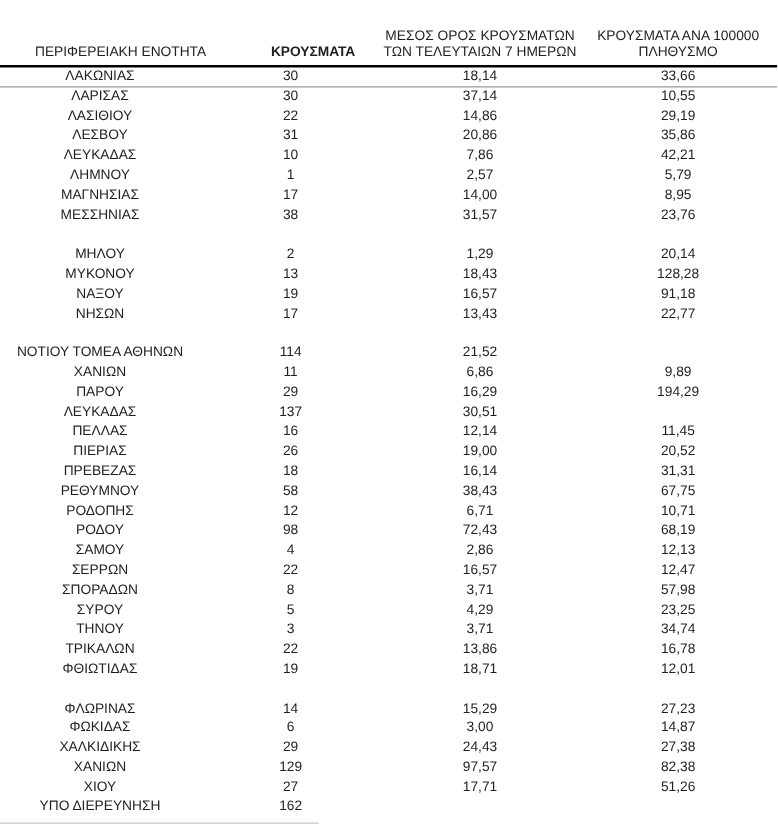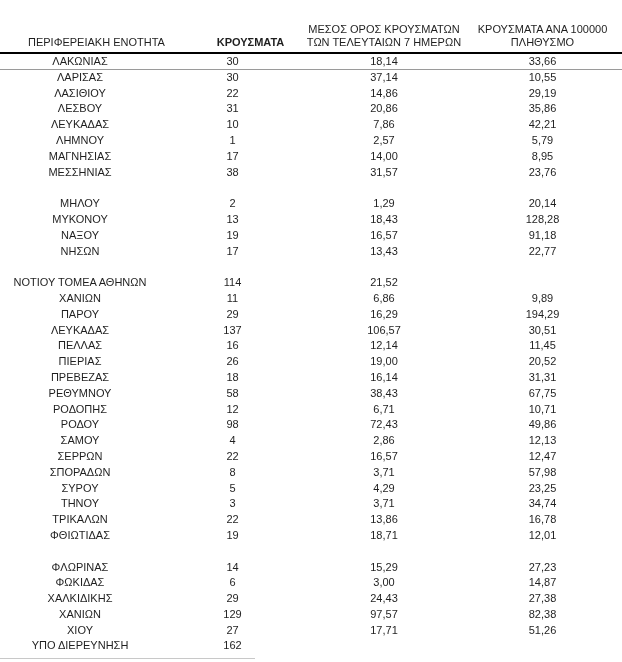--- a/index.html
+++ b/index.html
@@ -155,21 +155,20 @@
   </div>
         <div class="row">
     <div>ΠΑΡΟΥ</div>
     <div>29</div>
     <div>16,29</div>
     <div>194,29</div>
   </div>
         <div class="row">
     <div>ΛΕΥΚΑΔΑΣ</div>
     <div>137</div>
-    <div>106,57</div>
     <div>30,51</div>
   </div>
         <div class="row">
     <div>ΠΕΛΛΑΣ</div>
     <div>16</div>
     <div>12,14</div>
     <div>11,45</div>
   </div>
         <div class="row">
     <div>ΠΙΕΡΙΑΣ</div>
@@ -192,21 +191,21 @@
         <div class="row">
     <div>ΡΟΔΟΠΗΣ</div>
     <div>12</div>
     <div>6,71</div>
     <div>10,71</div>
   </div>
         <div class="row">
     <div>ΡΟΔΟΥ</div>
     <div>98</div>
     <div>72,43</div>
-    <div>49,86</div>
+    <div>68,19</div>
   </div>
         <div class="row">
     <div>ΣΑΜΟΥ</div>
     <div>4</div>
     <div>2,86</div>
     <div>12,13</div>
   </div>
         <div class="row">
     <div>ΣΕΡΡΩΝ</div>
     <div>22</div>

